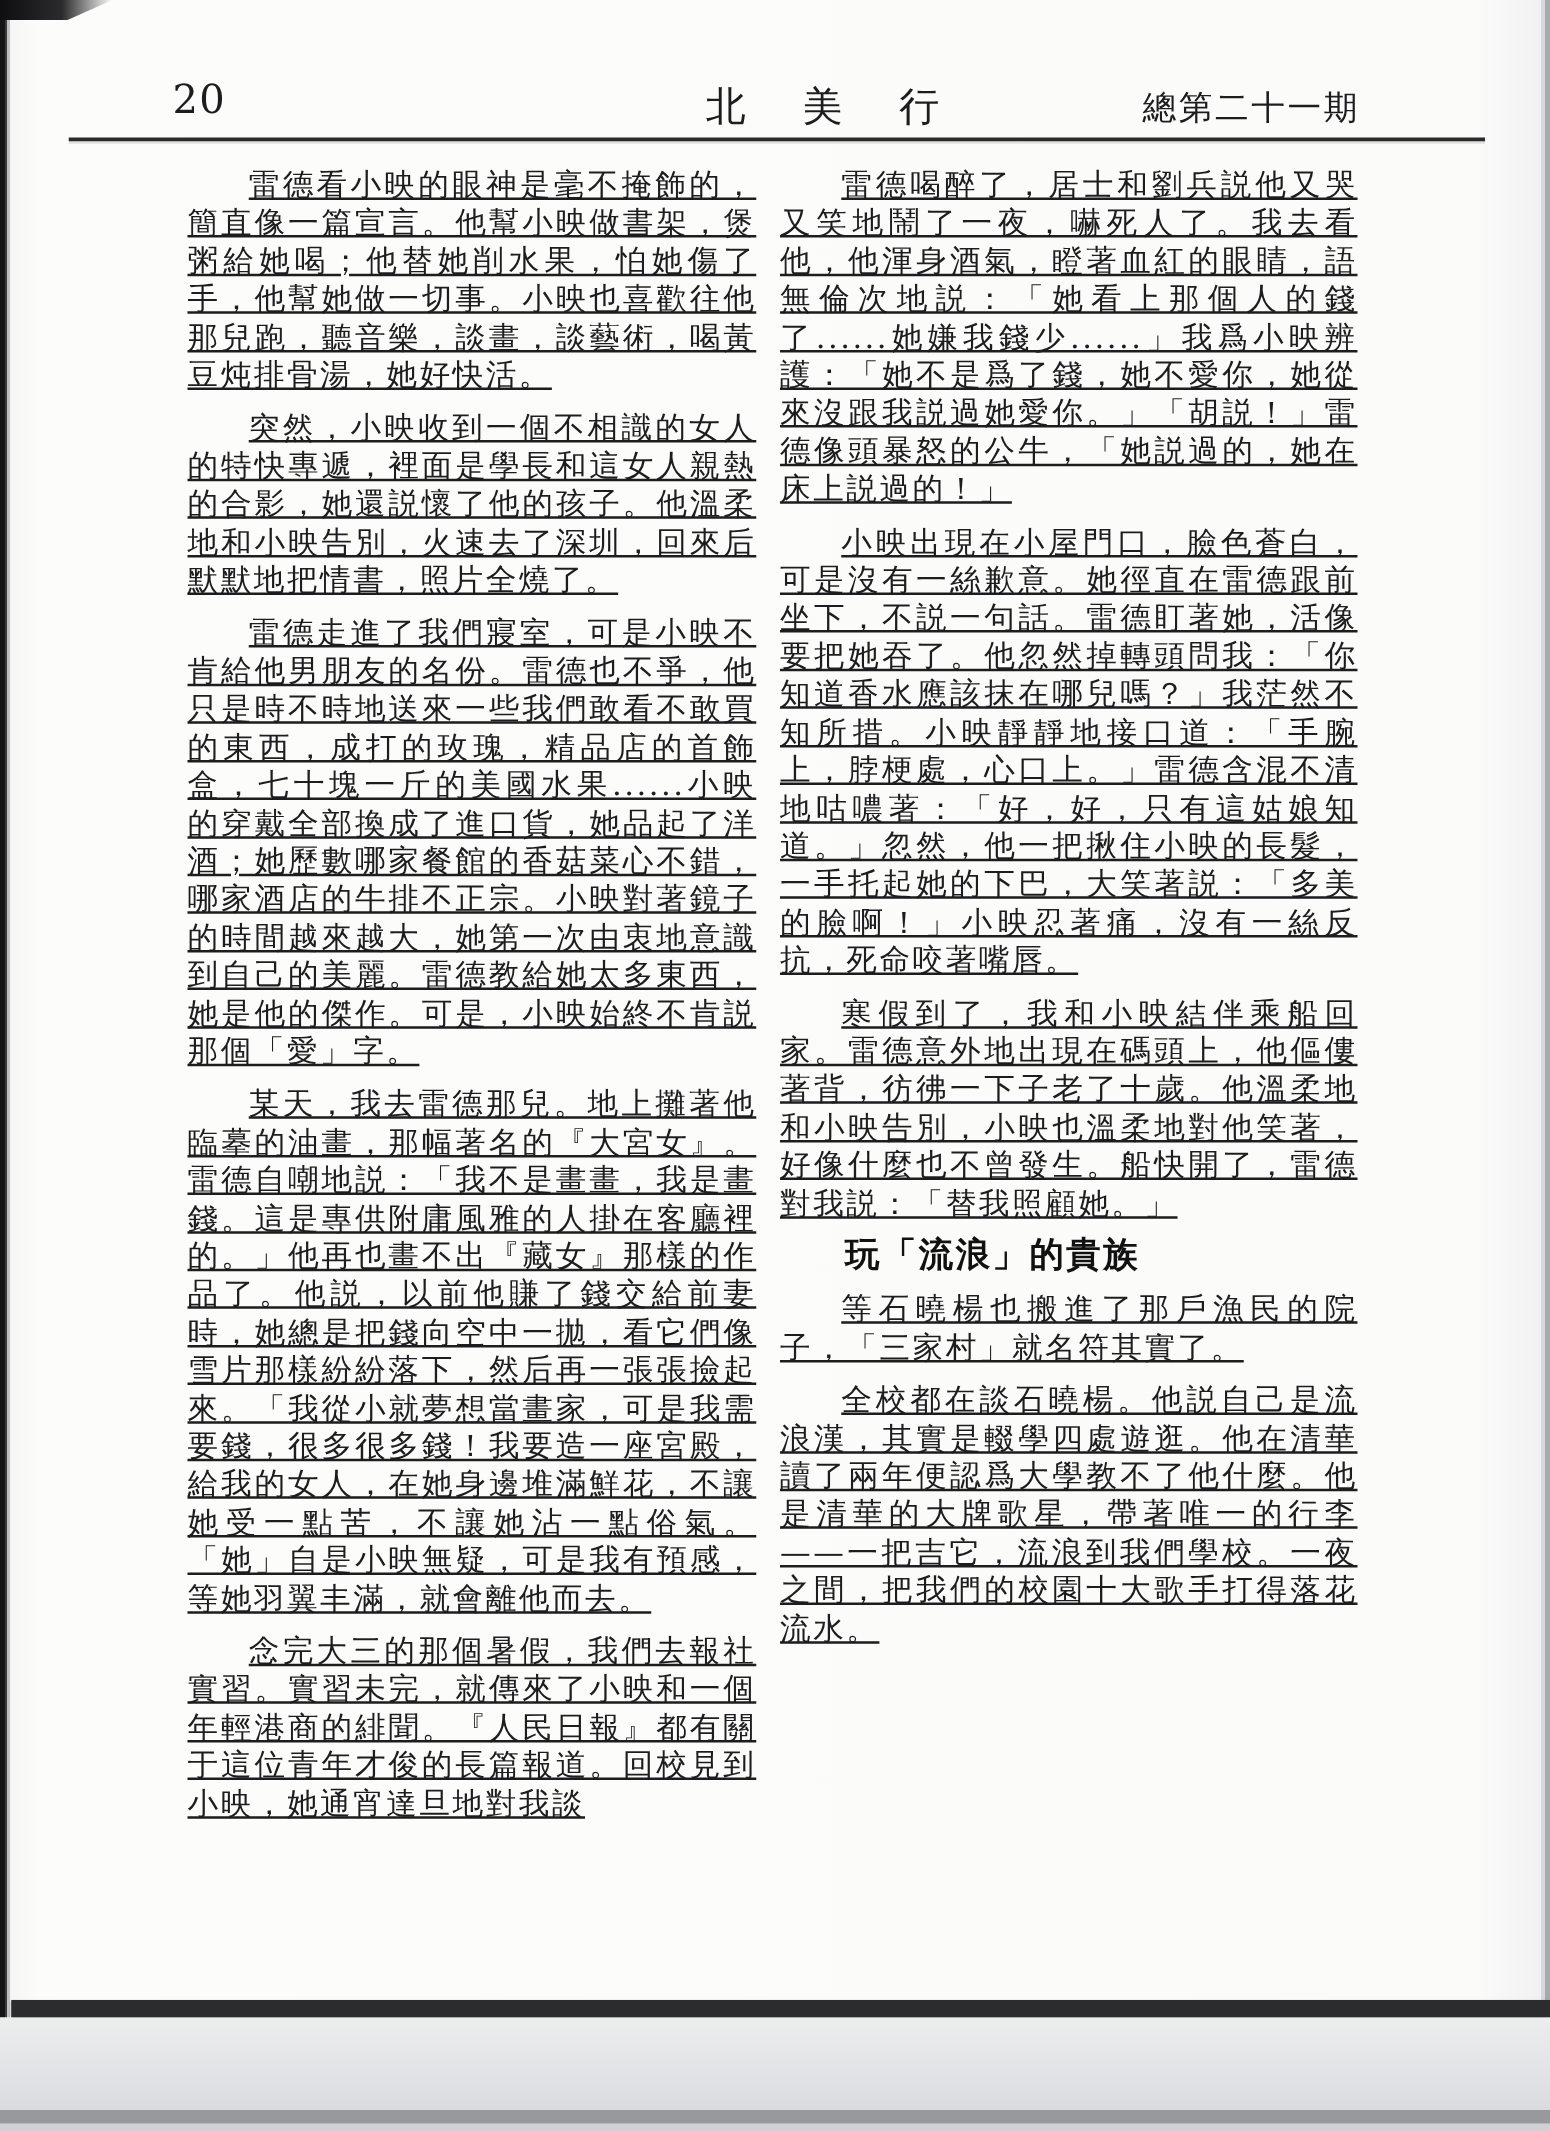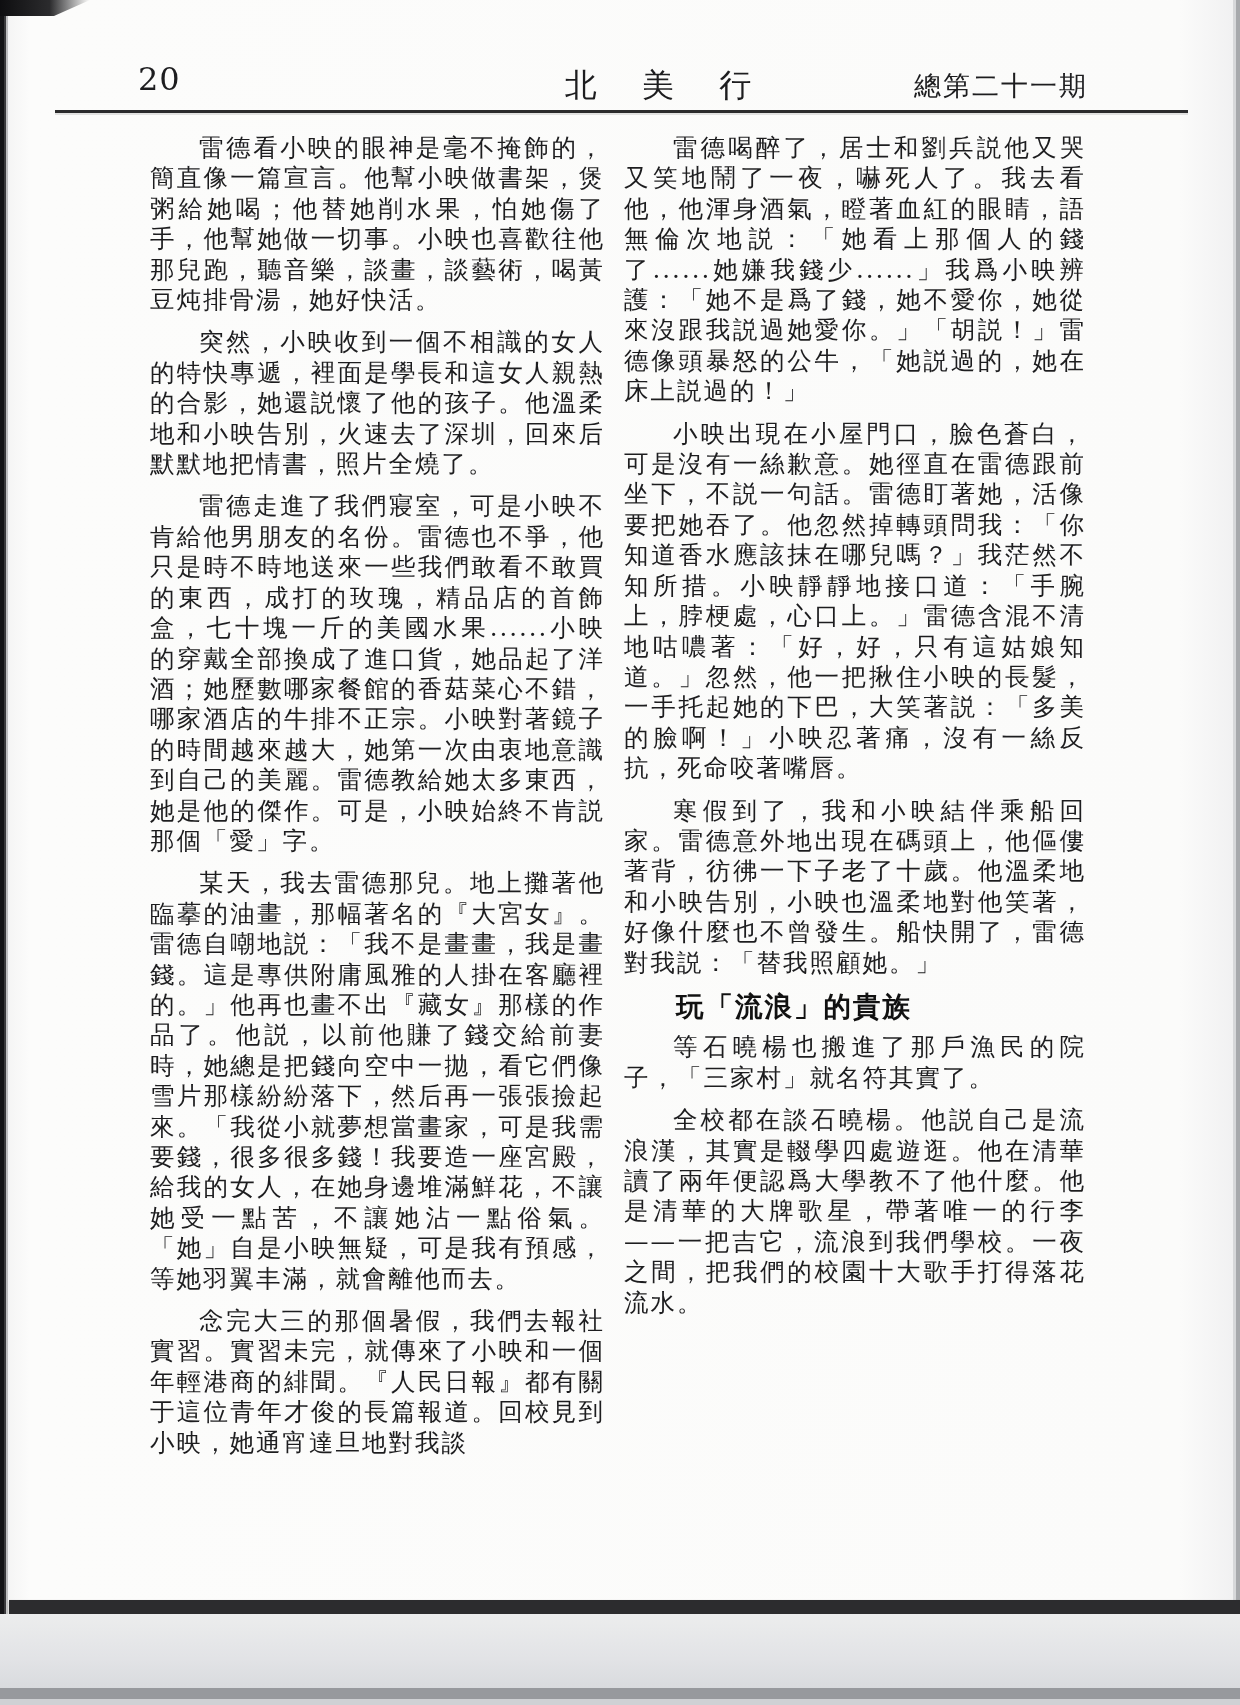--- a/index.html
+++ b/index.html
@@ -37,22 +37,22 @@
     font-size:32px;letter-spacing:.55em;text-indent:.55em;margin-left:38px;}
   .issue-label{position:absolute;right:152px;top:68px;font-size:27px;letter-spacing:2px;}
   .header-rule{position:absolute;left:55px;right:52px;top:110px;height:3px;background:#2b2b2c;
     box-shadow:0 2px 0 rgba(0,0,0,.10);}
 
   
   .column{position:absolute;top:133px;font-size:24.5px;line-height:30.4px;
     text-align:justify;text-justify:inter-ideograph;letter-spacing:2px;}
   .column-left{left:150px;width:455px;}
   .column-right{left:624px;width:462px;}
-  .column p{margin:0 0 12px 0;text-indent:2em;}
-  .section-heading{font-family:Liberation Sans, sans-serif;
+  .column p{margin:0 0 12px 0;text-indent:2em;text-decoration:underline;}
+  .section-heading{font-family:Liberation Mono, monospace;
     font-weight:bold;font-size:27.5px;letter-spacing:2px;margin:14px 0 10px 52px;color:#111;}
 </style>
 </head>
 <body>
 
 <div class="paper"></div>
 
 <header>
   <div class="page-number">20</div>
   <div class="page-title">北 美 行</div>

